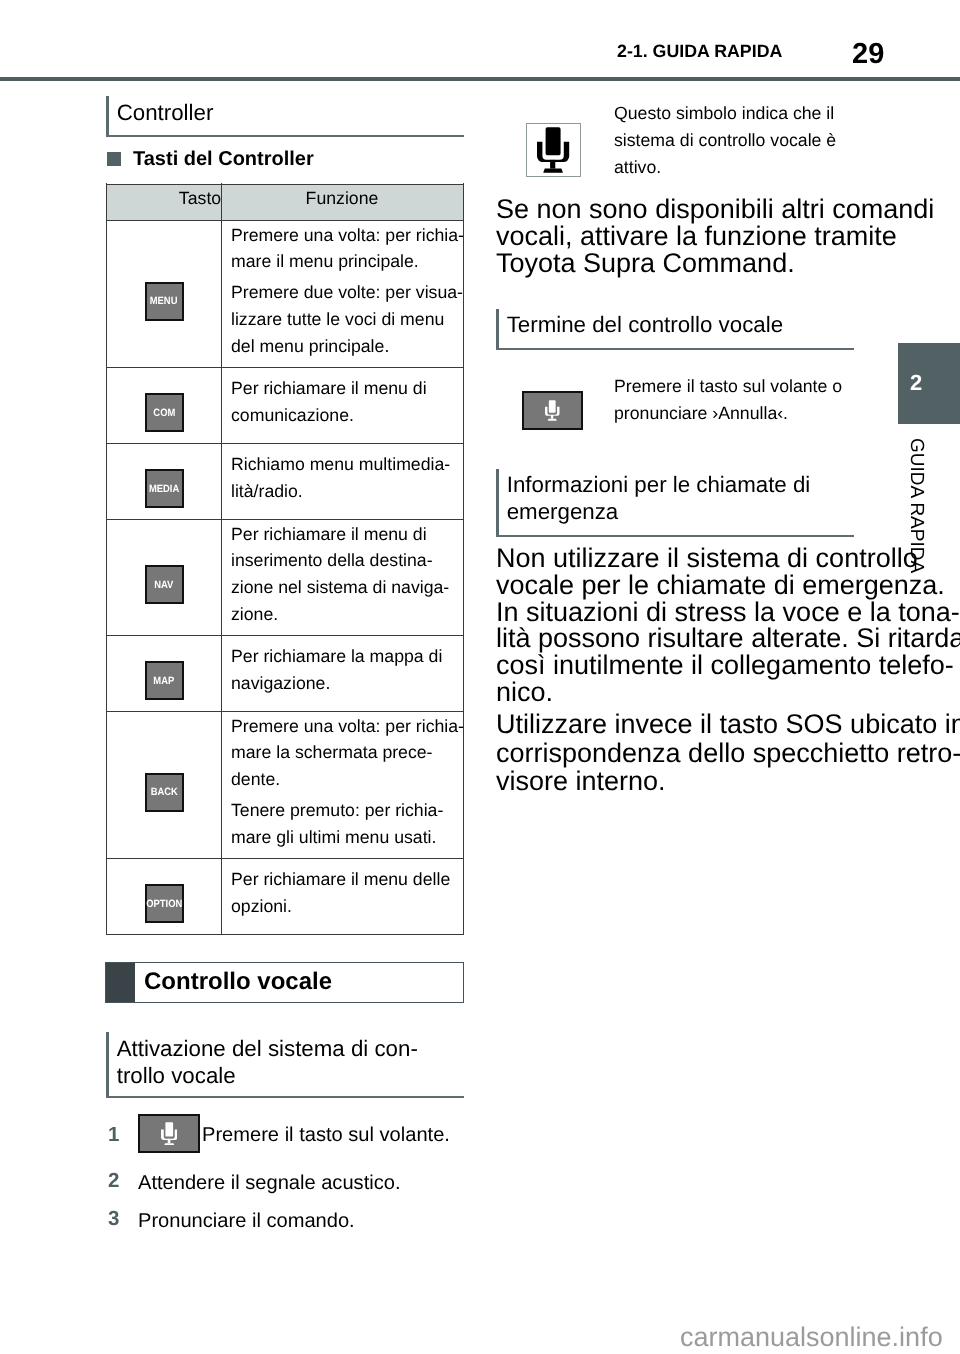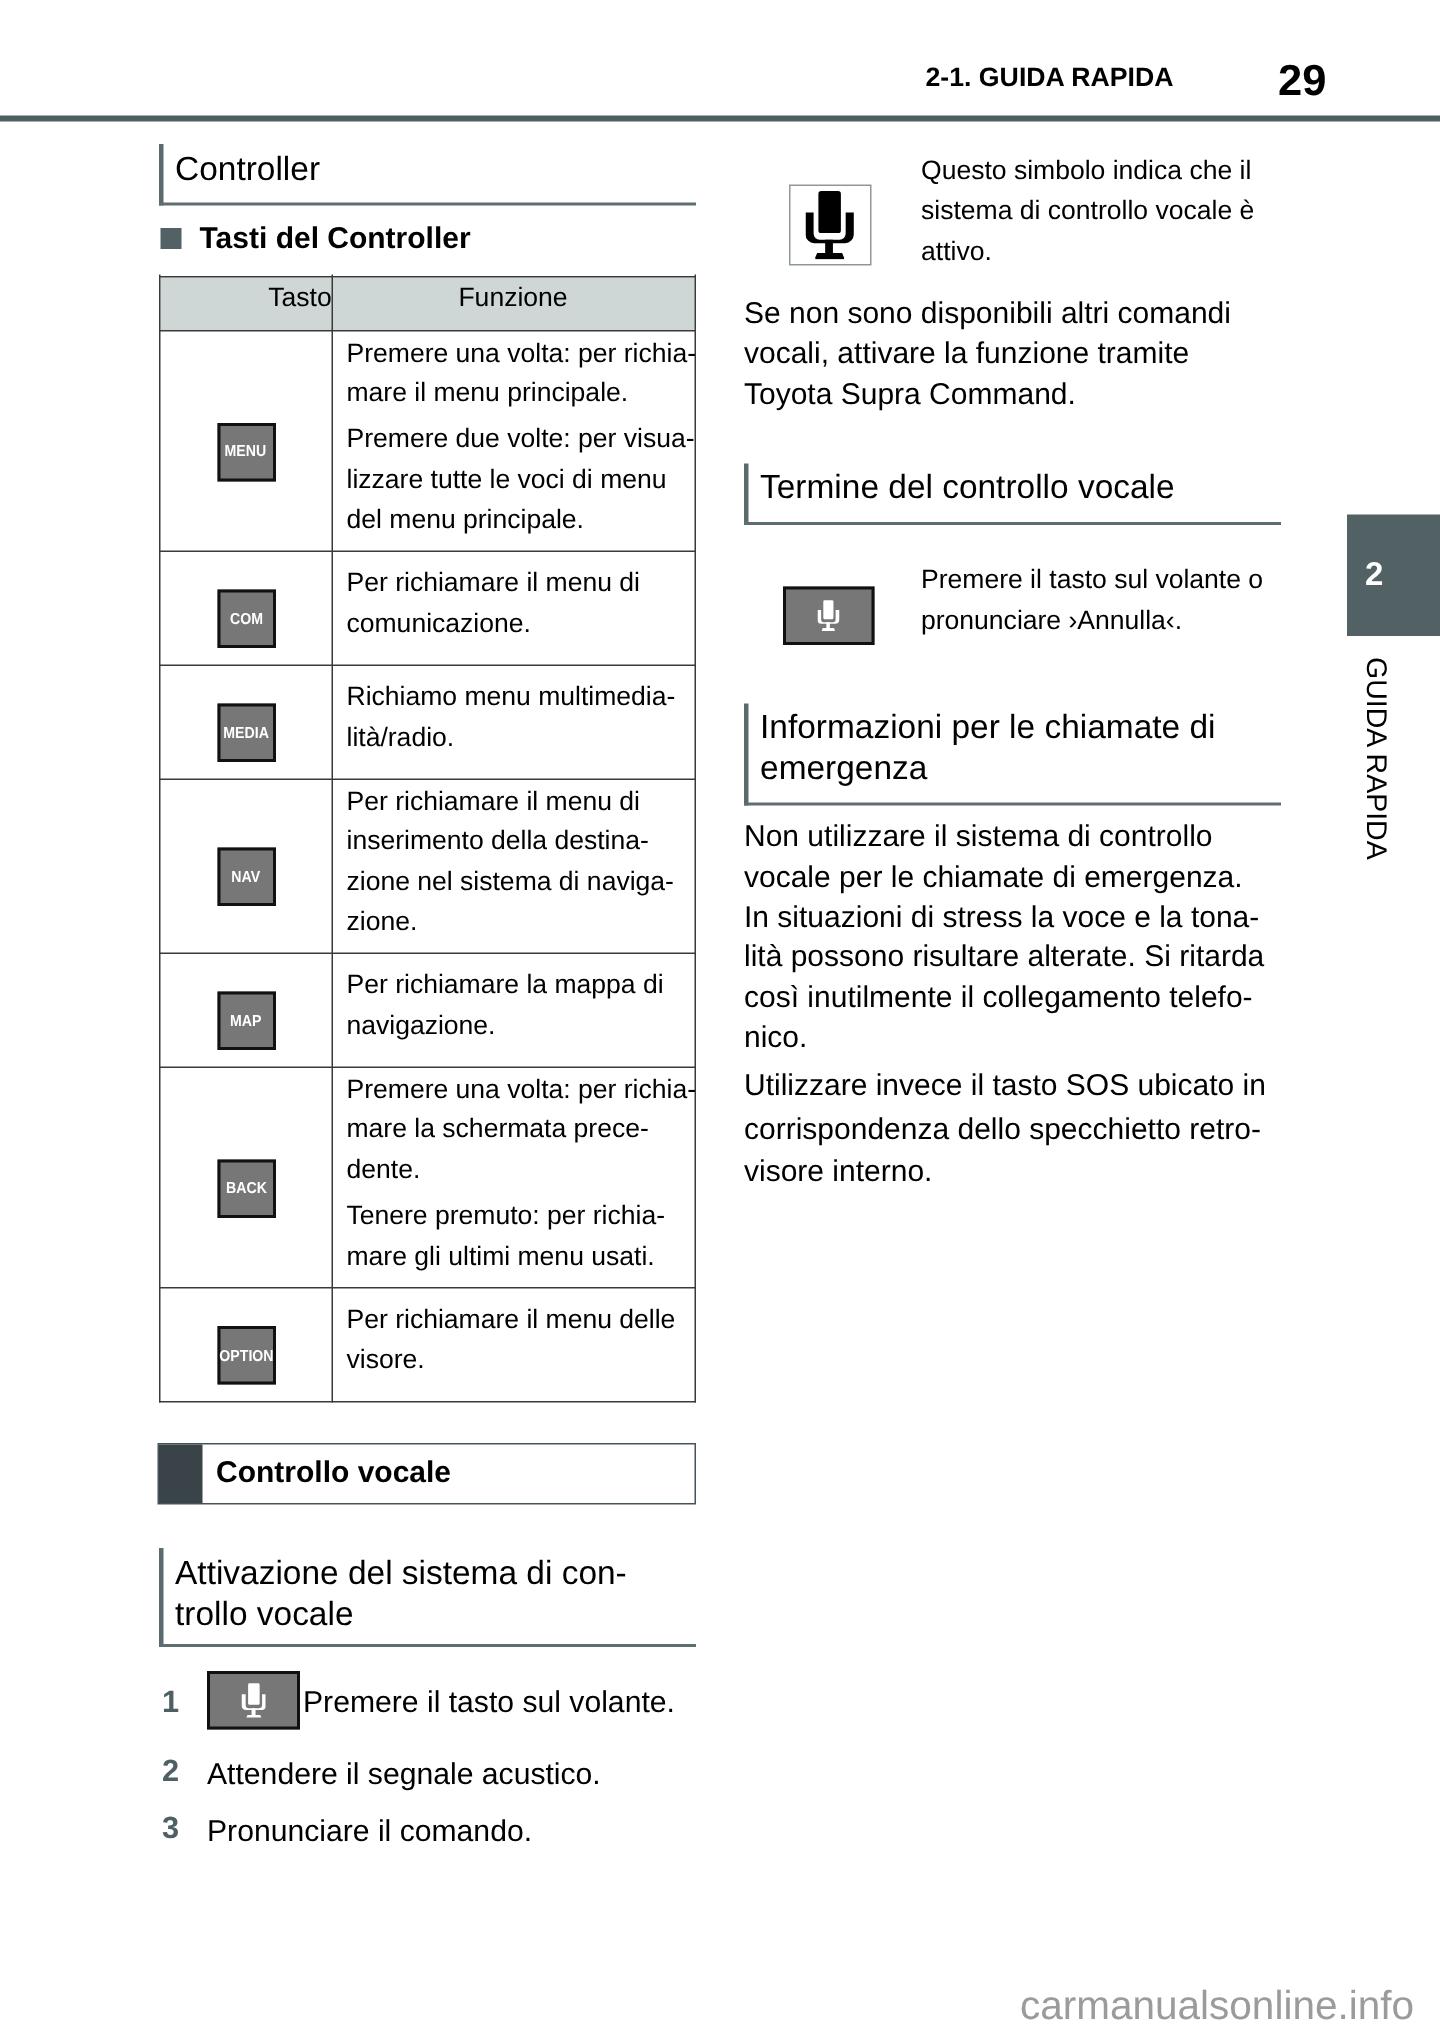--- a/index.html
+++ b/index.html
@@ -33,24 +33,24 @@
   .sect .rule{position:absolute;left:0;height:2px;background:#5e6d70;}
   .sect .txt{position:absolute;font-size:22.3px;line-height:26.6px;color:#000;white-space:nowrap;}
 
   
   .bullet-head{position:absolute;font-size:20px;font-weight:bold;white-space:nowrap;}
   .bullet-sq{position:absolute;width:14px;height:14px;background:#526163;}
 
   
   .chapbox{position:absolute;border:1.5px solid #44545a;box-sizing:border-box;background:#fff;}
   .chapbox .sq{position:absolute;left:0;top:0;background:#3a4347;}
-  .chapbox .t{position:absolute;font-size:20px;font-weight:bold;white-space:nowrap;line-height:22px;}
-
-  
-  .para{position:absolute;font-size:20px;line-height:26.8px;color:#000;white-space:nowrap;}
+  .chapbox .t{position:absolute;font-size:24px;font-weight:bold;white-space:nowrap;line-height:22px;}
+
+  
+  .para{position:absolute;font-size:27px;line-height:26.8px;color:#000;white-space:nowrap;}
   .para + .para{}
   .note{position:absolute;font-size:17.7px;line-height:26.8px;color:#000;white-space:nowrap;}
 
   
   .tblwrap{position:absolute;left:106px;top:183px;width:358px;height:752px;}
   .tblwrap .hline{position:absolute;left:0;height:1.3px;background:#3a3a3a;width:358px;}
   .tblwrap .vline{position:absolute;width:1.3px;background:#3a3a3a;}
   .tblwrap .thbg{position:absolute;left:1px;top:1px;width:356px;height:35px;background:#ced7d6;}
   .tblwrap .th{position:absolute;font-size:17.7px;text-align:center;}
   .tblwrap .cellkey{position:absolute;display:flex;align-items:center;justify-content:center;padding-top:14px;box-sizing:border-box;}
@@ -160,21 +160,21 @@
       <div class="celltxt" style="left:125px;top:529px;width:231px;height:146px;display:flex;flex-direction:column;justify-content:center;">
         <p><span>Premere una volta: per richia-</span><br><span>mare la schermata prece-</span><br><span>dente.</span></p>
         <p><span>Tenere premuto: per richia-</span><br><span>mare gli ultimi menu usati.</span></p>
       </div>
       <div class="cellkey" style="left:1px;top:676px;width:114px;height:75px;">
         <div class="keybtn">
           <span>OPTION</span>
         </div>
       </div>
       <div class="celltxt" style="left:125px;top:676px;width:231px;height:75px;display:flex;flex-direction:column;justify-content:center;">
-        <p><span>Per richiamare il menu delle</span><br><span>visore.</span></p>
+        <p><span>Per richiamare il menu delle</span><br><span>opzioni.</span></p>
       </div>
     </div>
 
   <div class="chapbox" style="left:105px;top:962px;width:359px;height:41px;">
     <div class="sq" style="width:29px;height:100%;"></div>
     <div class="t" style="left:38px;top:8px;">Controllo vocale</div>
   </div>
 
   <div class="sect" id="sect-activation" style="left:105.7px;top:1032px;width:358px;height:66px;">
     <div class="bar" style="height:66px;"></div>

